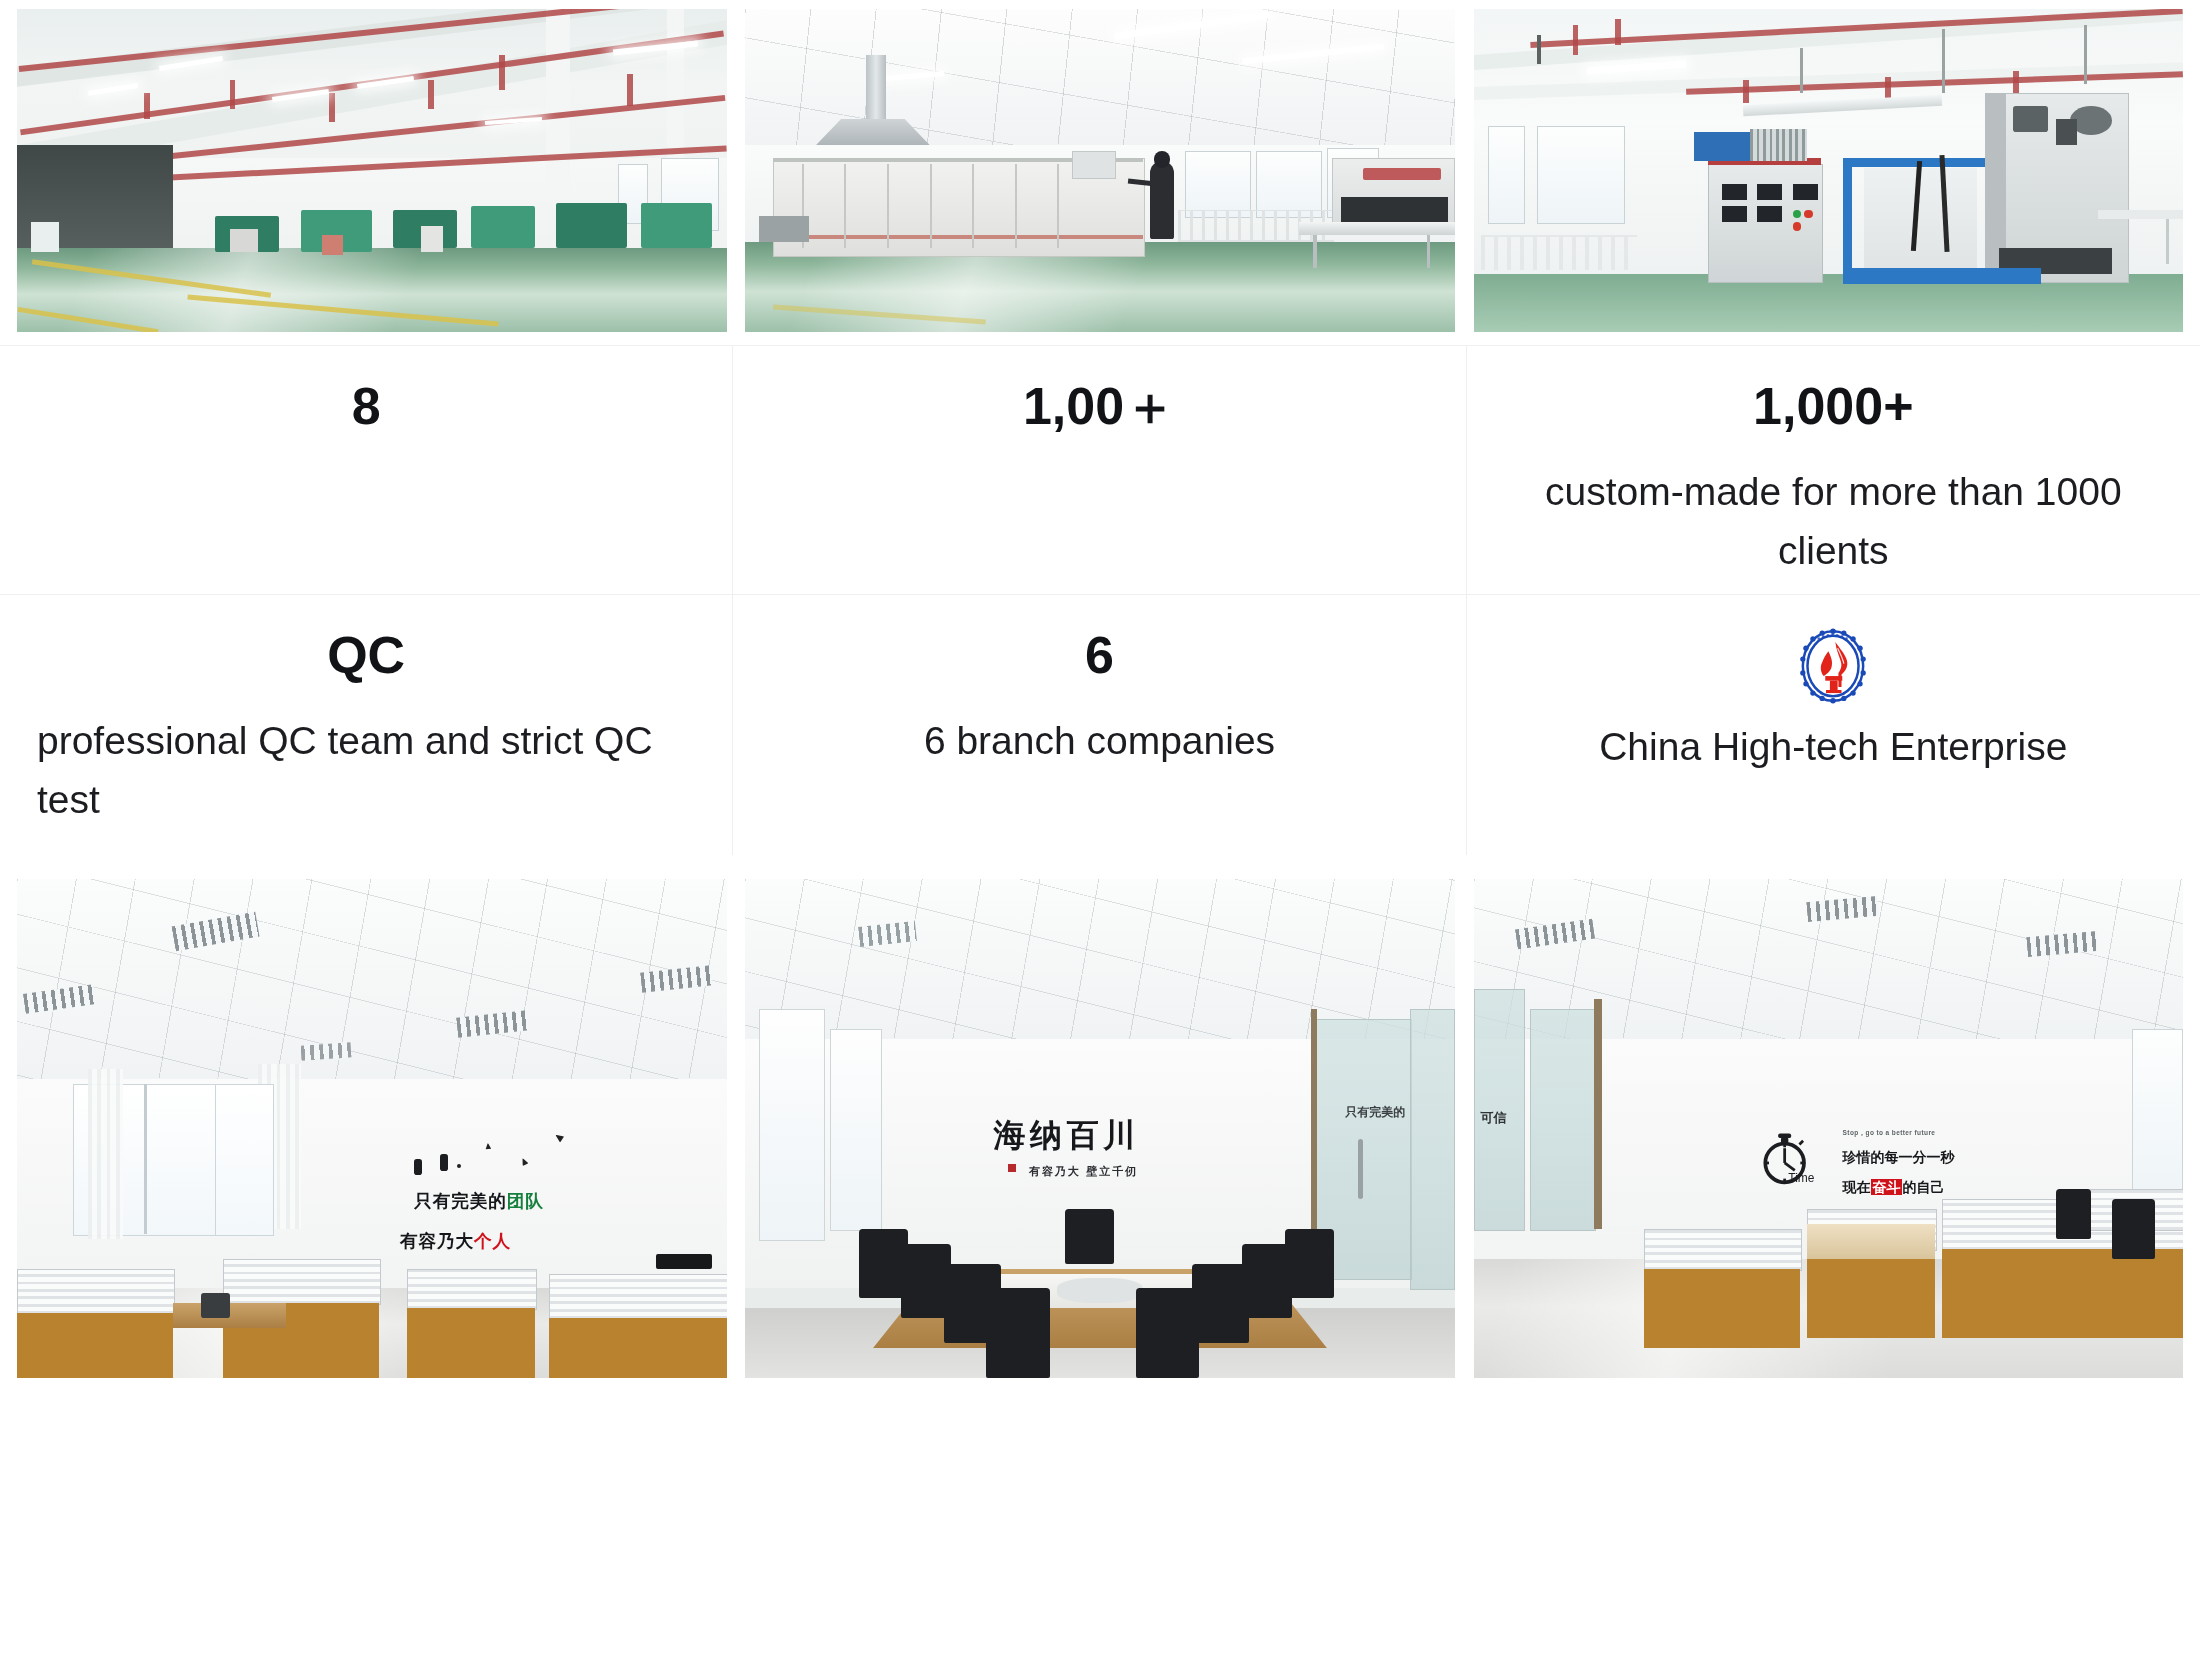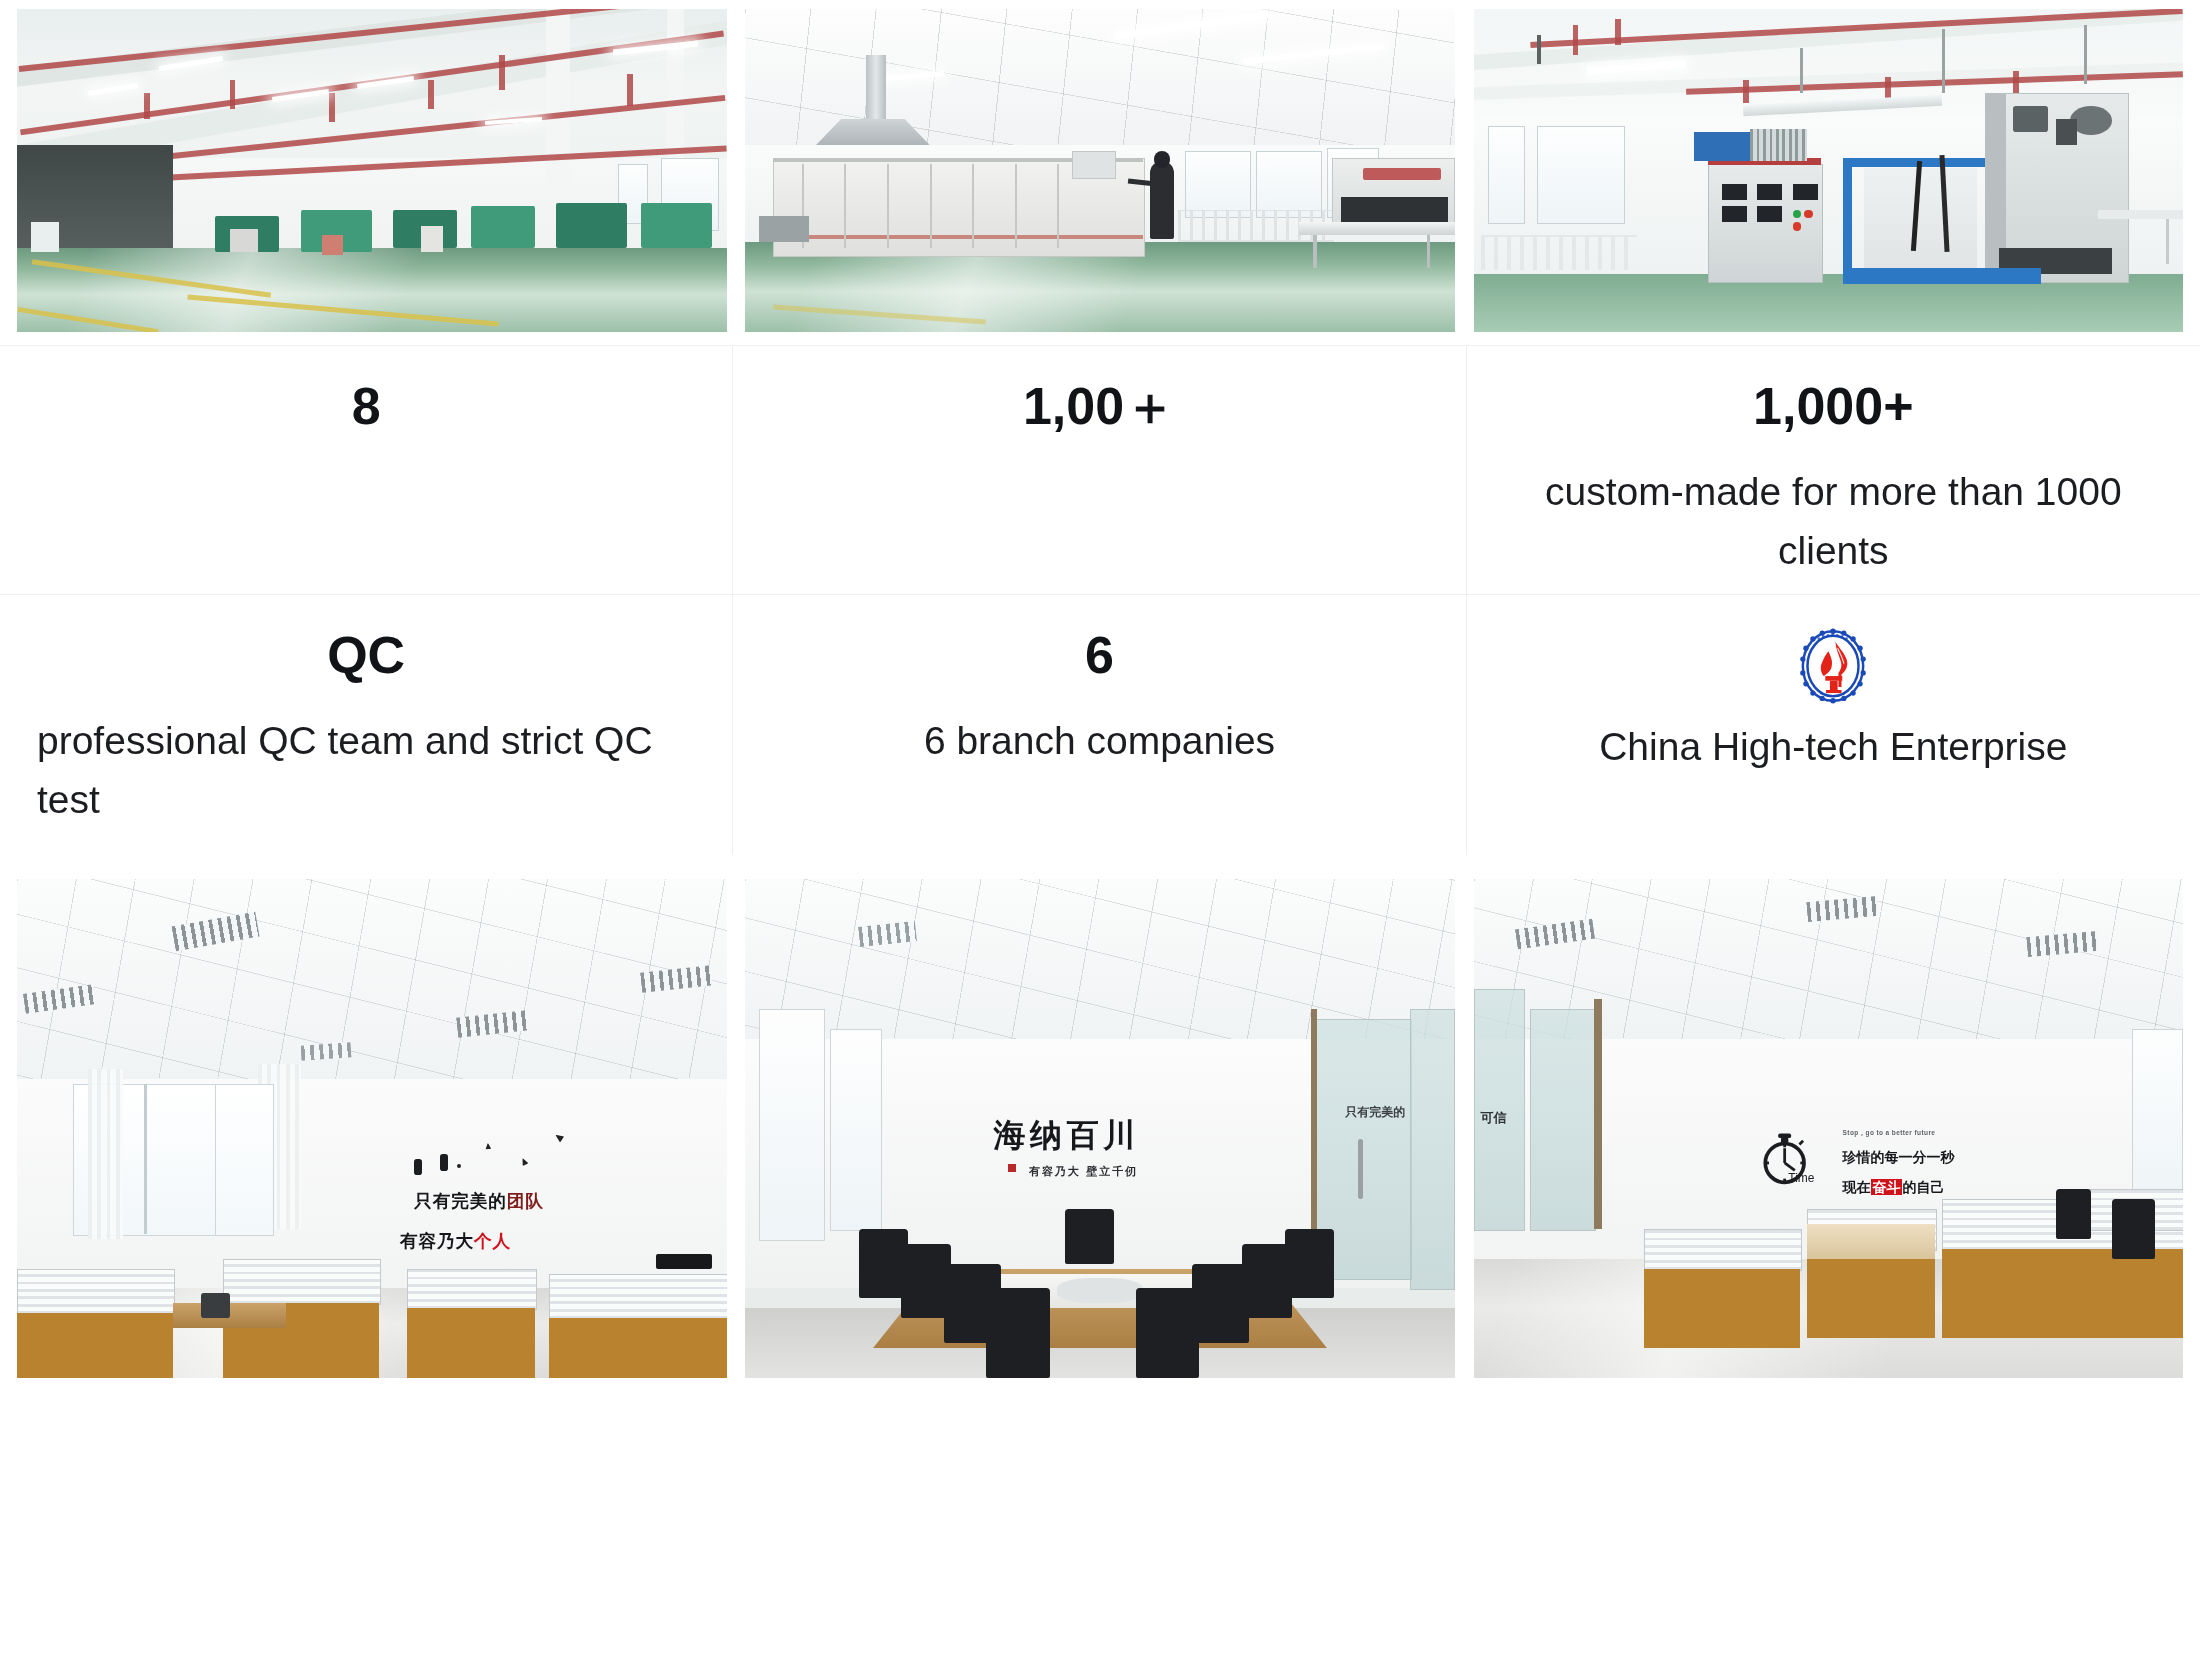--- a/index.html
+++ b/index.html
@@ -411,21 +411,21 @@
         <div style="position:absolute;left:88%;top:18%;width:10%;height:4%;background:repeating-linear-gradient(90deg,#8d9498 0 3.7px,#f4f7f8 3.7px 9.3px);transform:rotate(-6deg);"></div>
         <div style="position:absolute;left:40%;top:33%;width:7%;height:3%;background:repeating-linear-gradient(90deg,#9aa0a4 0 3.7px,#f4f7f8 3.7px 9.3px);transform:rotate(-4deg);"></div>
 
         <div style="position:absolute;left:8%;top:41%;width:20%;height:30%;background:linear-gradient(180deg,#ffffff,#f2f7fa);border:1.9px solid #cdd6da;"></div>
         <div style="position:absolute;left:18%;top:41%;width:2.8px;height:30%;background:#c3ccd0;"></div>
         <div class="curtain" style="left:10%;top:38%;width:5%;height:34%;opacity:.9;"></div>
         <div class="curtain" style="left:34%;top:37%;width:6%;height:33%;opacity:.9;"></div>
         <div style="position:absolute;left:28%;top:41%;width:8%;height:30%;background:linear-gradient(180deg,#ffffff,#f3f8fb);border:1.9px solid #cdd6da;"></div>
 
         <div class="decal" style="left:56%;top:62%;font-size:17.6px;color:#15171a;letter-spacing:0.9px;">
-          <span>只有完美的</span><span style="color:#7f1d1d;">团队</span>
+          <span>只有完美的</span><span style="color:#15803d;">团队</span>
         </div>
         <div class="decal" style="left:54%;top:70%;font-size:17.6px;color:#15171a;letter-spacing:0.9px;">
           <span>有容乃大</span><span style="color:#d0121b;">个人</span>
         </div>
 
         <div style="position:absolute;left:66%;top:53%;width:6.5px;height:6.5px;background:#222;transform:rotate(40deg);clip-path:polygon(0 0,100% 40%,40% 100%);"></div>
         <div style="position:absolute;left:71%;top:56%;width:7.4px;height:7.4px;background:#222;transform:rotate(20deg);clip-path:polygon(0 0,100% 40%,40% 100%);"></div>
         <div style="position:absolute;left:76%;top:51%;width:8.3px;height:8.3px;background:#222;transform:rotate(-10deg);clip-path:polygon(0 0,100% 40%,40% 100%);"></div>
         <div style="position:absolute;left:62%;top:57%;width:4.6px;height:4.6px;background:#222;border-radius:50%;"></div>
 

